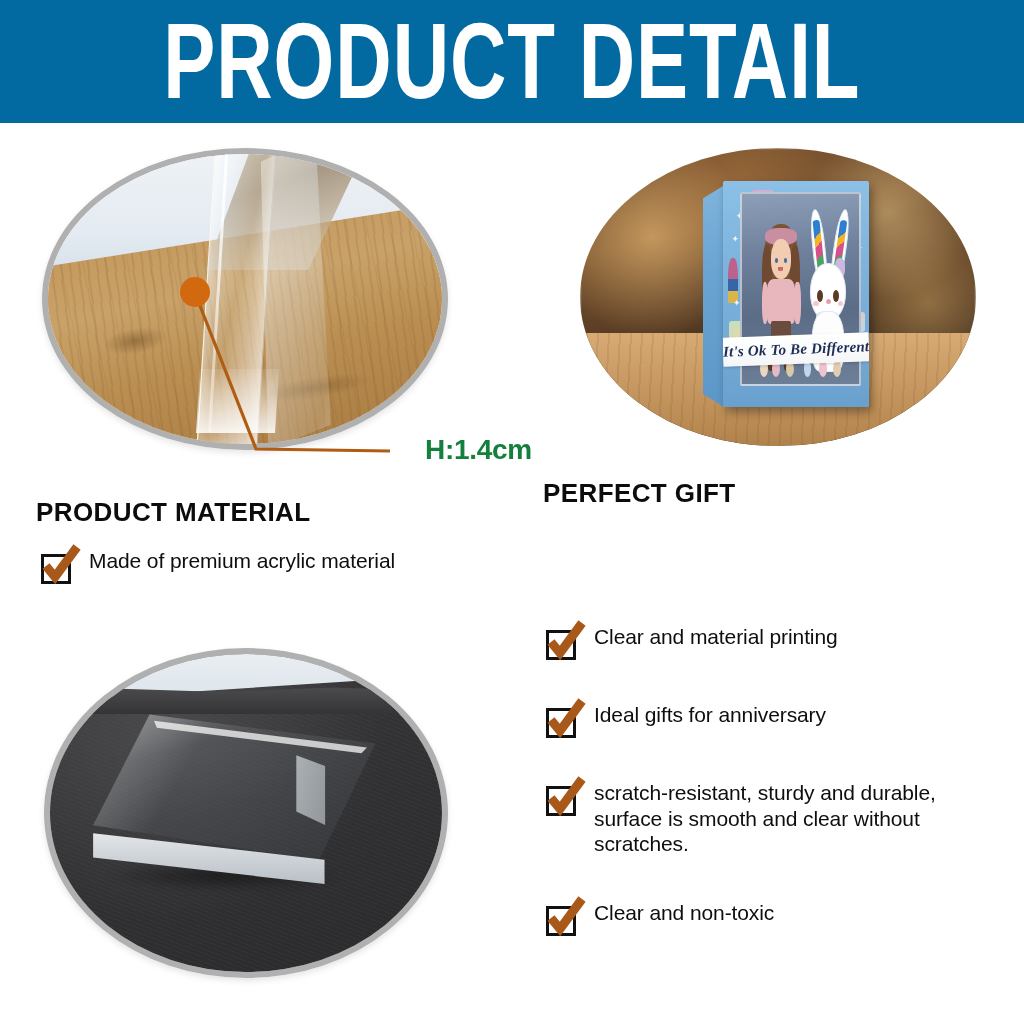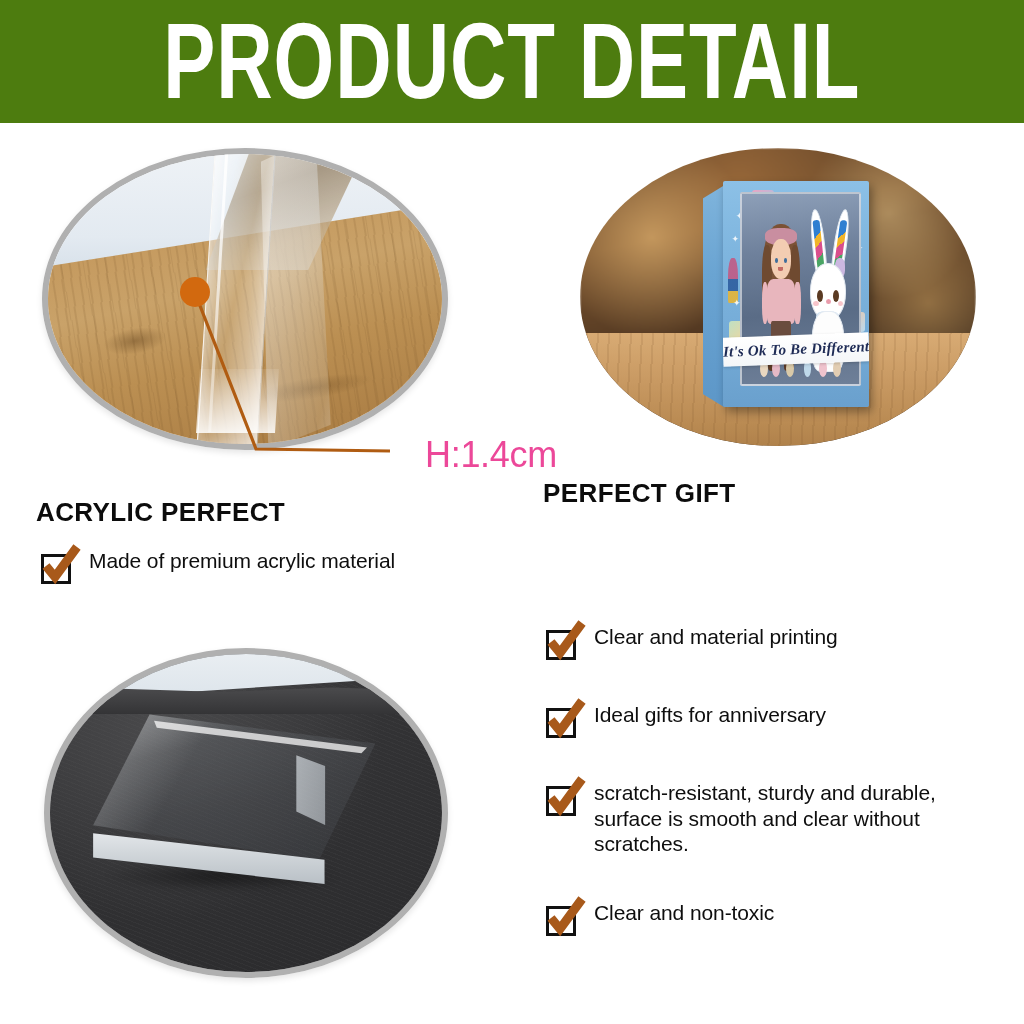--- a/index.html
+++ b/index.html
@@ -8,21 +8,21 @@
     background:#ffffff;
     font-family:"Liberation Sans", sans-serif;
     overflow:hidden;
     position:relative;
   }
   #page{position:relative;width:1024px;height:1024px;background:#fff;overflow:hidden;}
 
   
   .banner{
     position:absolute;left:0;top:0;width:1024px;height:123px;
-    background:#4d7c0f;
+    background:#0369a1;
     display:flex;align-items:center;justify-content:center;
   }
   .banner-title{
     color:#ffffff;
     font-family:"Liberation Sans", sans-serif;
     font-weight:bold;
     font-size:84px;
     letter-spacing:1px;
     transform:scaleX(0.93) scaleY(1.28);
     transform-origin:center center;
@@ -113,21 +113,21 @@
   .slab-hilite{
     position:absolute;left:43%;top:-4%;width:3px;height:100%;
     background:linear-gradient(180deg,rgba(255,255,255,.95),rgba(255,255,255,.35));
     transform:skewX(-3.5deg);
   }
 
   
   #callout-h{position:absolute;left:0;top:130px;width:560px;height:360px;pointer-events:none;}
   .callout-label{
     position:absolute;left:425px;top:434px;
-    color:#ec4899;font-weight:normal;font-size:36px;
+    color:#15803d;font-weight:bold;font-size:28px;
     font-family:"Liberation Sans", sans-serif;
     letter-spacing:-0.3px;white-space:nowrap;
   }
 
   
   #oval-box{left:580px;top:148px;width:396px;height:298px;}
   .bokeh{
     position:absolute;inset:0;
     background:
       radial-gradient(circle at 18% 30%, rgba(255,205,130,.55) 0%, rgba(255,205,130,0) 26%),
@@ -427,21 +427,21 @@
         <div class="blk-shadow"></div>
         <div class="blk-top"></div>
         <div class="blk-top-sheen"></div>
         <div class="blk-bevel"></div>
         <div class="blk-right"></div>
         <div class="blk-front"></div>
       </div>
     </div>
   </div>
 
-  <div class="section-title" id="title-acrylic">ACRYLIC PERFECT</div>
+  <div class="section-title" id="title-acrylic">PRODUCT MATERIAL</div>
 
   <div class="feature" id="feat-acrylic">
     <div class="chk">
       <div class="bx"></div>
       <svg class="tick" viewBox="0 0 42 42">
         <path d="M6 22 L15 33 L37 3" fill="none" stroke="#a8591a" stroke-width="9" stroke-linecap="butt" stroke-linejoin="miter"></path>
       </svg>
     </div>
     <div class="feature-text">Made of premium acrylic material</div>
   </div>

